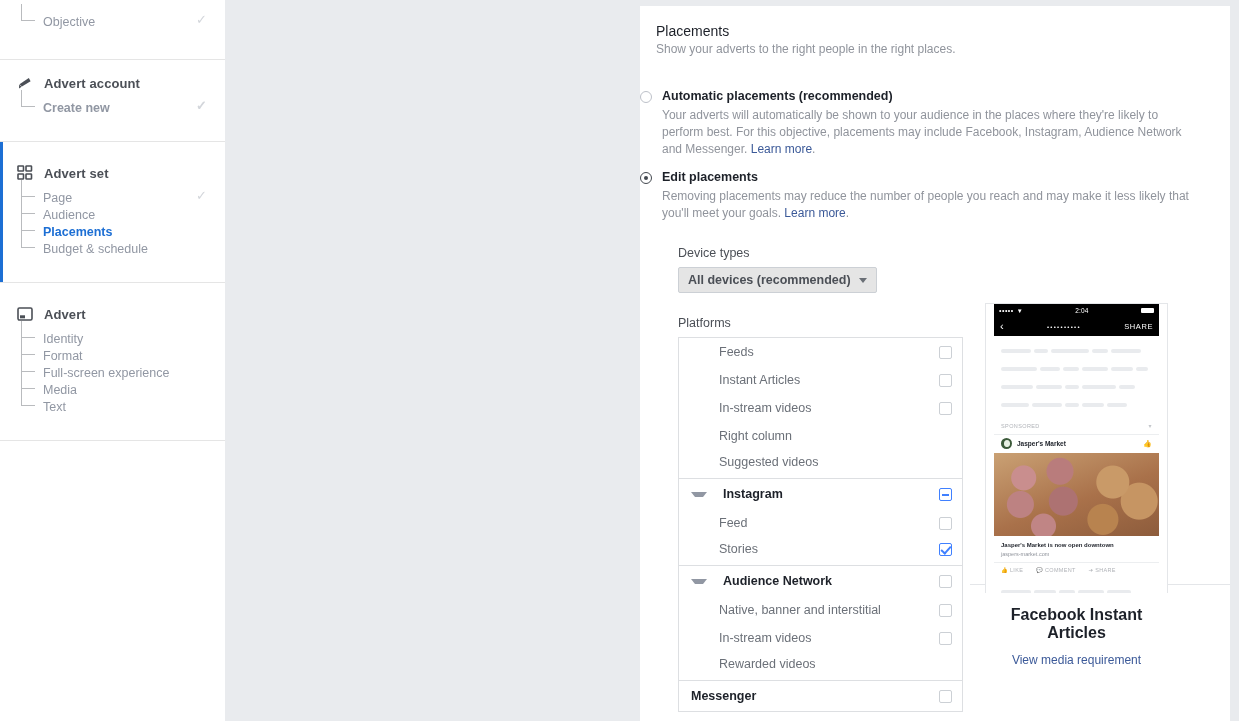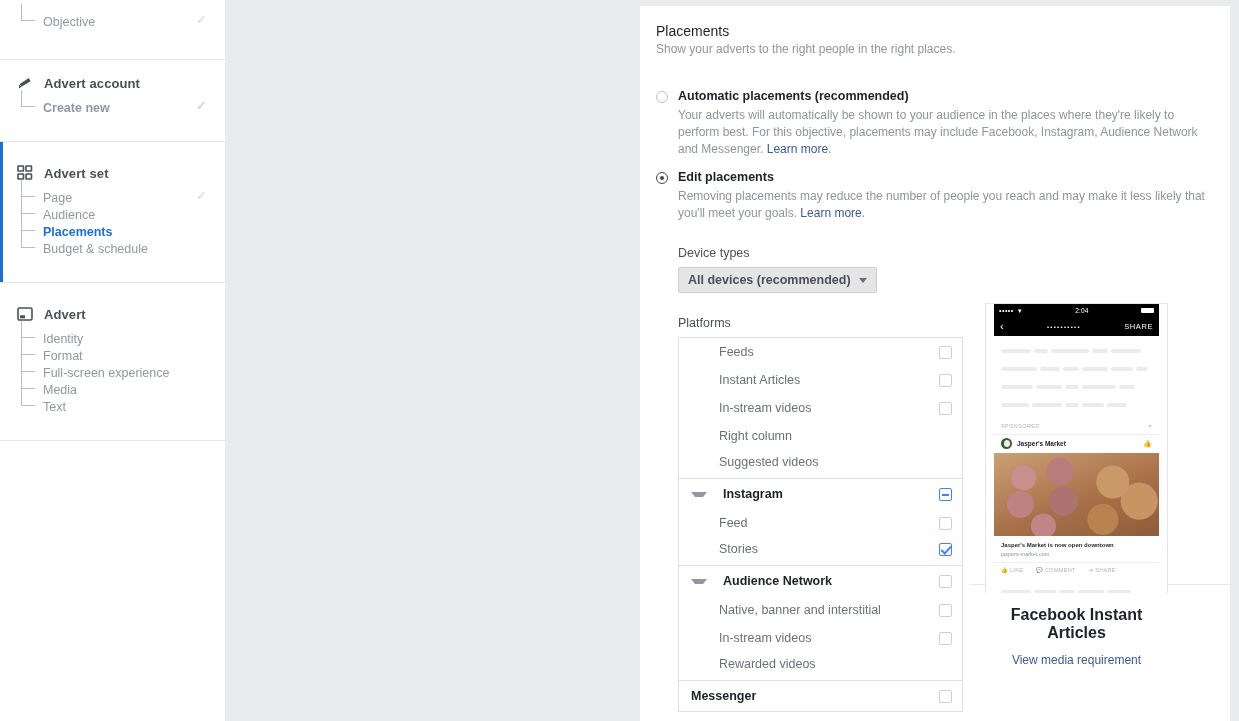--- a/index.html
+++ b/index.html
@@ -86,21 +86,21 @@
   }
   .panel-title {
     font-size: 14px; color: #1d2129; font-weight: normal;
     margin: 5px 0 3px 16px;
   }
   .panel-sub {
     font-size: 12px; color: #90949c;
     margin: 0 0 0 16px;
   }
 
-  .radio-block { margin: 33px 0 0 0; padding-left: 16px; }
+  .radio-block { margin: 33px 0 0 0; padding-left: 0; }
   .radio-row { display: flex; align-items: flex-start; }
   .radio {
     width: 12px; height: 12px; border-radius: 50%;
     border: 1px solid #bdc1c9; background: #fff;
     flex: 0 0 12px; margin: 2px 10px 0 0;
     box-sizing: border-box; position: relative;
   }
   .radio.on { border-color: #444950; }
   .radio.on::after {
     content: ""; position: absolute;

